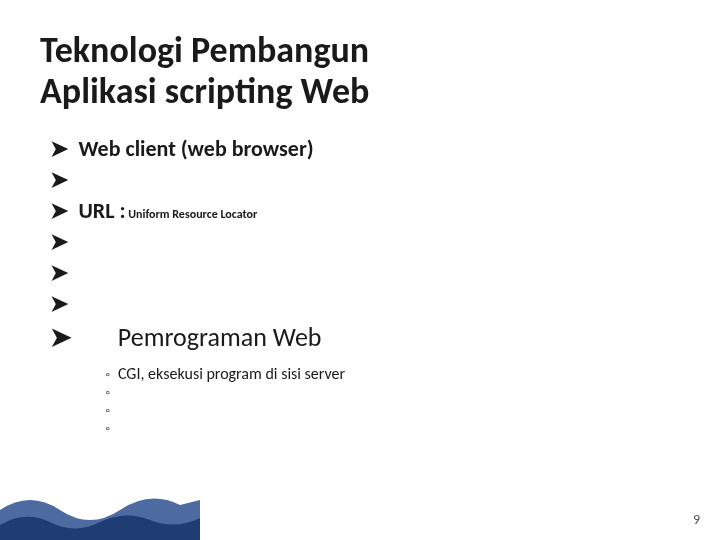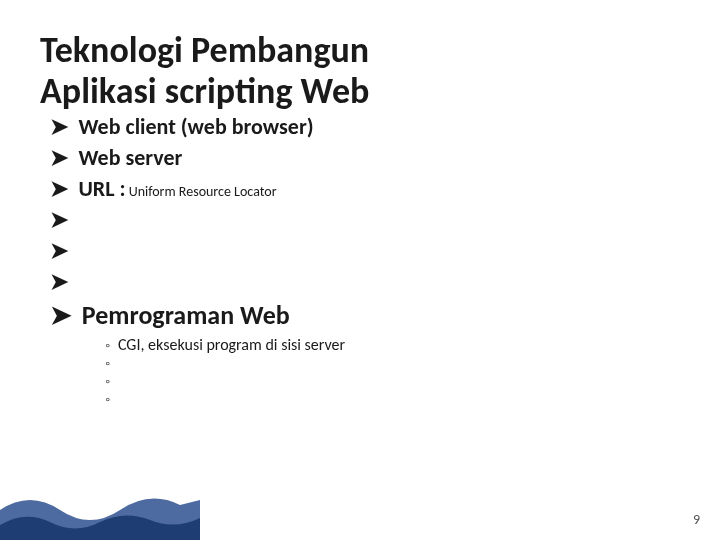--- a/index.html
+++ b/index.html
@@ -23,20 +23,21 @@
       background: #ffffff;
       position: relative;
       padding: 30px 40px 30px 40px;
     }
 
     .title {
       font-size: 36px;
       font-weight: 900;
       color: #1a1a1a;
       line-height: 1.15;
+      margin-bottom: 22px;
       font-family: 'Calibri', 'Segoe UI', Arial, sans-serif;
     }
 
     .content-area {
       padding-left: 10px;
     }
 
     .bullet-item {
       display: flex;
       align-items: baseline;
@@ -55,22 +56,22 @@
     }
 
     .bullet-text {
       font-size: 22px;
       font-weight: 700;
       color: #1a1a1a;
       text-align: right;
     }
 
     .bullet-text .small-desc {
-      font-weight: 400;
-      font-size: 14px;
+      font-weight: 700;
+      font-size: 12px;
       color: #1a1a1a;
     }
 
     .bullet-item-large {
       font-size: 26px;
       font-weight: 900;
     }
 
     .sub-bullets {
       padding-left: 55px;
@@ -89,20 +90,21 @@
     .sub-bullet-icon {
       margin-right: 8px;
       font-size: 14px;
       flex-shrink: 0;
       color: #555;
     }
 
     .sub-bullet-text {
       font-size: 16px;
       font-weight: 400;
+      margin-top: 7px;
     }
 
     
     .bottom-wave {
       position: absolute;
       bottom: 0;
       left: 0;
       width: 200px;
       height: 60px;
     }
@@ -130,23 +132,20 @@
 
     <div class="bullet-item">
       <span class="bullet-icon">➤</span>
       <span class="bullet-text">
         <span>Web client (web browser)</span>
       </span>
     </div>
 
     <div class="bullet-item">
       <span class="bullet-icon">➤</span>
-      <span class="bullet-text">
-        <span>Web server</span>
-      </span>
     </div>
 
     <div class="bullet-item">
       <span class="bullet-icon">➤</span>
       <span class="bullet-text">
         <span>URL :</span><span class="small-desc"> Uniform Resource Locator</span>
       </span>
     </div>
 
     <div class="bullet-item">
@@ -156,21 +155,21 @@
     <div class="bullet-item">
       <span class="bullet-icon">➤</span>
     </div>
 
     <div class="bullet-item">
       <span class="bullet-icon">➤</span>
     </div>
 
     <div class="bullet-item bullet-item-large" style="margin-top: 4px; font-size: 26px;">
       <span class="bullet-icon" style="font-size: 26px;">➤</span>
-      <span class="bullet-text" style="font-size: 26px; font-weight: 700;">Pemrograman Web</span>
+      <span class="bullet-text" style="font-size: 26px; font-weight: 400; margin-left: 36px;">Pemrograman Web</span>
     </div>
 
     <div class="sub-bullets">
       <div class="sub-bullet">
         <span class="sub-bullet-icon">◦</span>
         <span class="sub-bullet-text">CGI, eksekusi program di sisi server</span>
       </div>
       <div class="sub-bullet">
         <span class="sub-bullet-icon">◦</span>
       </div>

